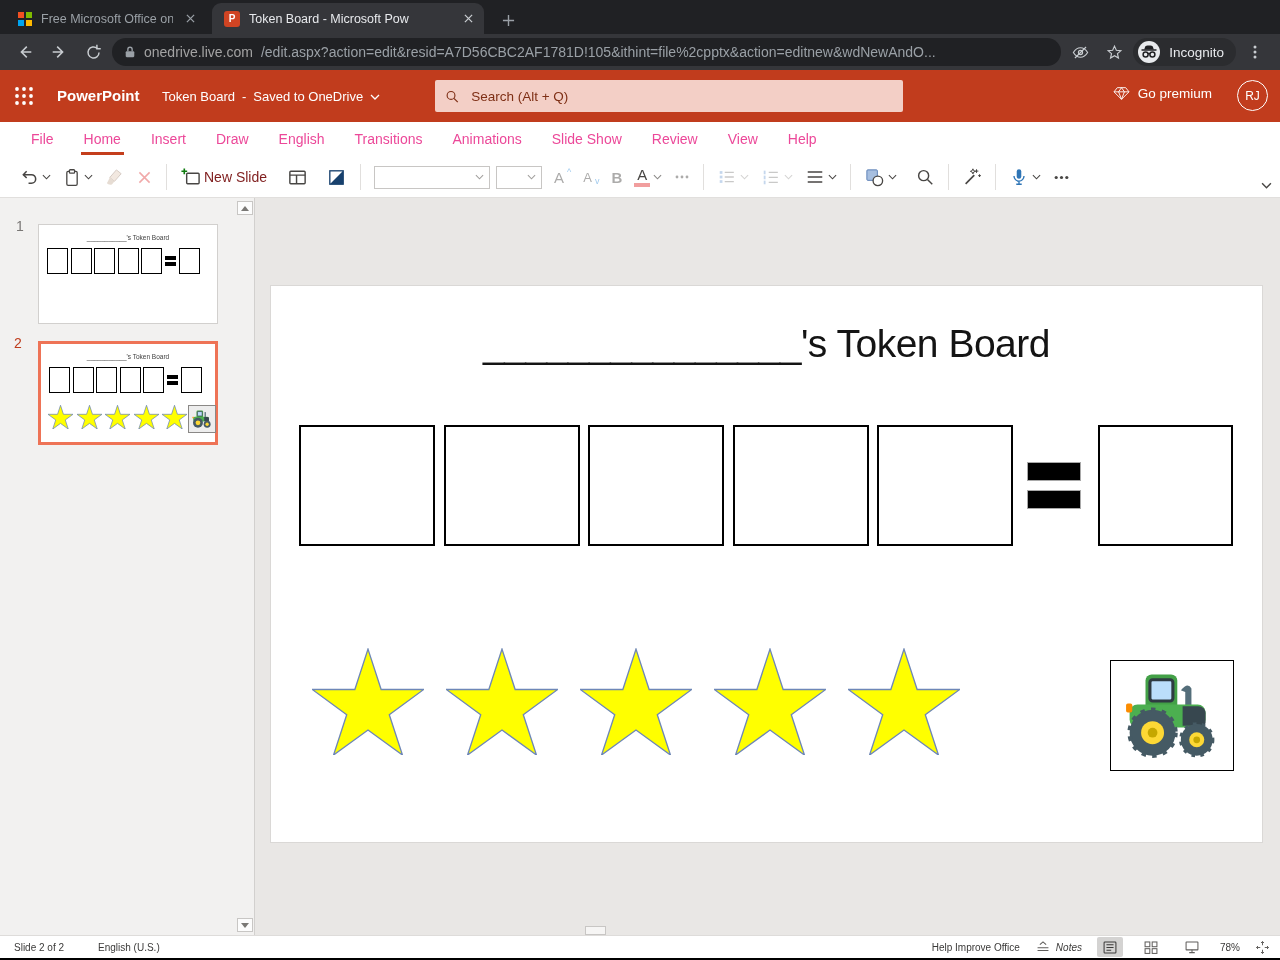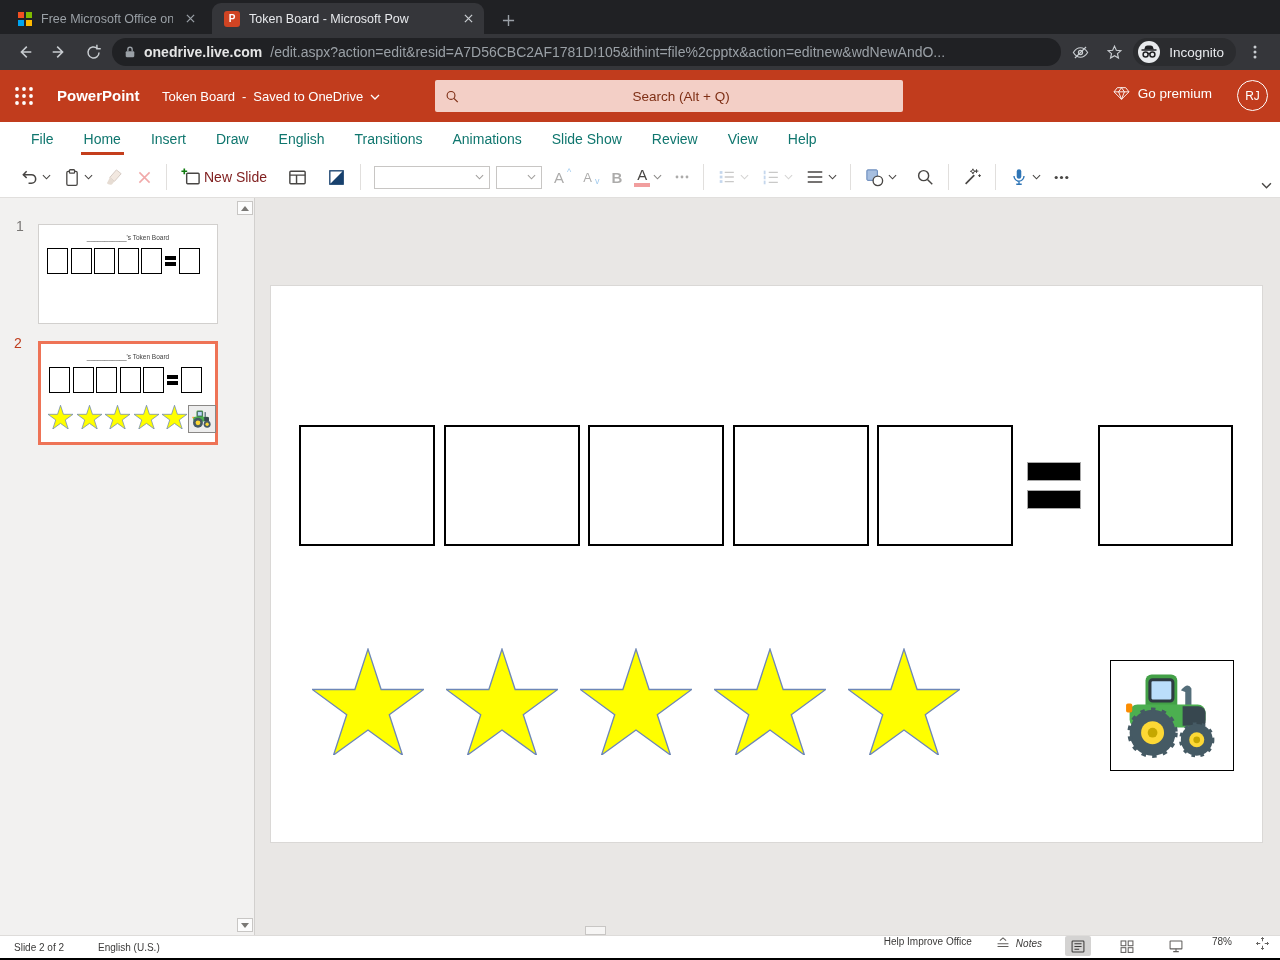--- a/index.html
+++ b/index.html
@@ -18,43 +18,43 @@
   .mslogo { width:14px; height:14px; display:grid; grid-template-columns:6px 6px; grid-template-rows:6px 6px; gap:2px; flex:none; }
   .ppticon { width:16px; height:16px; border-radius:3px; background:#D04423; color:#fff; font-size:10px;
     font-weight:bold; display:flex; align-items:center; justify-content:center; flex:none; }
   #newtab-btn { position:absolute; left:496px; top:8px; width:24px; height:24px; display:flex; align-items:center; justify-content:center; }
 
   #addressbar { position:absolute; left:0; top:34px; width:1280px; height:36px; background:#35363A;
     display:flex; align-items:center; padding:0 10px; gap:4px; }
   .navbtn { width:30px; height:30px; display:flex; align-items:center; justify-content:center; flex:none; }
   #urlpill { flex:1; height:28px; background:#202124; border-radius:14px; display:flex; align-items:center;
     padding:0 6px 0 12px; gap:8px; font-size:14px; overflow:hidden; white-space:nowrap; }
-  #urlpill .host { color:#e5e5e5;font-weight:bold; }
+  #urlpill .host { color:#a3a3a3; }
   #urlpill .path { color:#9AA0A6; overflow:hidden; }
   #incognito-badge { height:28px; background:#2B2C2F; border-radius:14px; display:flex; align-items:center;
     gap:8px; padding:0 12px 0 4px; color:#E8EAED; font-size:13.5px; flex:none; }
 
   
   #pptheader { position:absolute; left:0; top:70px; width:1280px; height:52px; background:#C13C1D; color:#fff; }
   #applauncher { position:absolute; left:10px; top:12px; width:28px; height:28px; display:flex; align-items:center; justify-content:center; }
   #appname { position:absolute; left:57px; top:17px; font-size:15px; font-weight:bold; }
   #docmeta { position:absolute; left:162px; top:19px; font-size:13px; display:flex; gap:7px; align-items:center; }
   #searchbox { position:absolute; left:435px; top:10px; width:468px; height:32px; background:#F3CFC6;
     border-radius:2px; display:flex; align-items:center; padding:0 10px; gap:10px; }
   #searchbox input { border:none; background:transparent; outline:none; font-size:13.5px; color:#7E2F15; width:100%;
-    font-family:"Liberation Sans",sans-serif;text-align:center; }
+    font-family:"Liberation Sans",sans-serif; }
   #searchbox input::placeholder { color:#7E2F15; opacity:1; }
   #gopremium { position:absolute; right:68px; top:16px; display:flex; align-items:center; gap:8px; font-size:13.5px; }
   #avatar { position:absolute; right:12px; top:10px; width:31px; height:31px; border:1.5px solid #fff; border-radius:50%;
     display:flex; align-items:center; justify-content:center; font-size:12px; }
 
   
   #ribbontabs { position:absolute; left:0; top:122px; width:1280px; height:35px; background:#fff;
     display:flex; align-items:center; padding-left:16px; }
-  .rtab { padding:0 15px; font-size:14px; color:#0f766e; height:35px; line-height:35px; position:relative; }
+  .rtab { padding:0 15px; font-size:14px; color:#ec4899; height:35px; line-height:35px; position:relative; }
   .rtab.active { font-weight:normal; }
   .rtab.active::after { content:""; position:absolute; left:12px; right:12px; bottom:2px; height:3px; background:#C43E1C; }
   #editing-btn { position:absolute; left:984px; top:126px; height:27px; border:1px solid #D2D0CE; border-radius:4px;
     display:flex; align-items:center; gap:6px; padding:0 9px; color:#C43E1C; font-size:13px; font-weight:bold; background:#fff; }
   #share-btn { position:absolute; left:1123px; top:126px; width:33px; height:27px; background:#C43E1C; border-radius:4px;
     display:flex; align-items:center; justify-content:center; }
   #comments-btn { position:absolute; left:1164px; top:126px; width:34px; height:27px; border:1px solid #D2D0CE; border-radius:4px;
     display:flex; align-items:center; justify-content:center; background:#fff; }
   #present-btn { position:absolute; left:1206px; top:126px; width:66px; height:27px; border:1px solid #D2D0CE; border-radius:4px;
     display:flex; align-items:center; justify-content:center; gap:7px; background:#fff; }
@@ -104,21 +104,21 @@
   #equals div { width:54px; height:19px; background:#000; border:1px solid #A9A9A9; }
   #result-box { position:absolute; left:827px; top:139px; width:135px; height:121px; border:2.5px solid #000; background:#fff; }
   #stars-row { position:absolute; left:41px; top:362px; display:flex; gap:22px; }
   #tractor-frame { position:absolute; left:839px; top:374px; width:124px; height:111px; border:1px solid #000;
     background:#fff; padding:5px 8px; }
 
   
   #statusbar { position:absolute; left:0; top:935px; width:1280px; height:23px; background:#fff;
     border-top:1px solid #DEDCDA; font-size:10px; color:#3B3A39; }
   #sb-left { position:absolute; left:14px; top:0; height:22px; display:flex; align-items:center; gap:34px; }
-  #sb-right { position:absolute; right:10px; top:0; height:22px; display:flex; align-items:flex-start; gap:23px; }
+  #sb-right { position:absolute; right:10px; top:0; height:22px; display:flex; align-items:center; gap:15px; }
   .sb-viewbtn { width:26px; height:20px; display:flex; align-items:center; justify-content:center; border-radius:2px; }
   .sb-viewbtn.active { background:#D4D3D2; }
   #splitter-handle { position:absolute; left:585px; top:926px; width:21px; height:9px; background:#F6F5F4;
     border:1px solid #C8C6C4; }
   #bottom-strip { position:absolute; left:0; top:958px; width:1280px; height:2px; background:#000; }
   .notes-group { display:flex; align-items:center; gap:5px;font-style:italic; }
 </style>
 </head>
 <body>
 
@@ -567,20 +567,21 @@
         </svg>
       </div>
     </div>
 
     <div class="scrollbtn" style="left:237px; bottom:3px;">
         <span class="tri-dn"></span>
       </div>
   </div>
 
   <div id="slide">
+    <div id="slide-title">_______________'s Token Board</div>
 
     <div id="token-row">
       <div class="token-box"></div>
 
       <div class="token-box"></div>
 
       <div class="token-box"></div>
 
       <div class="token-box"></div>
 

